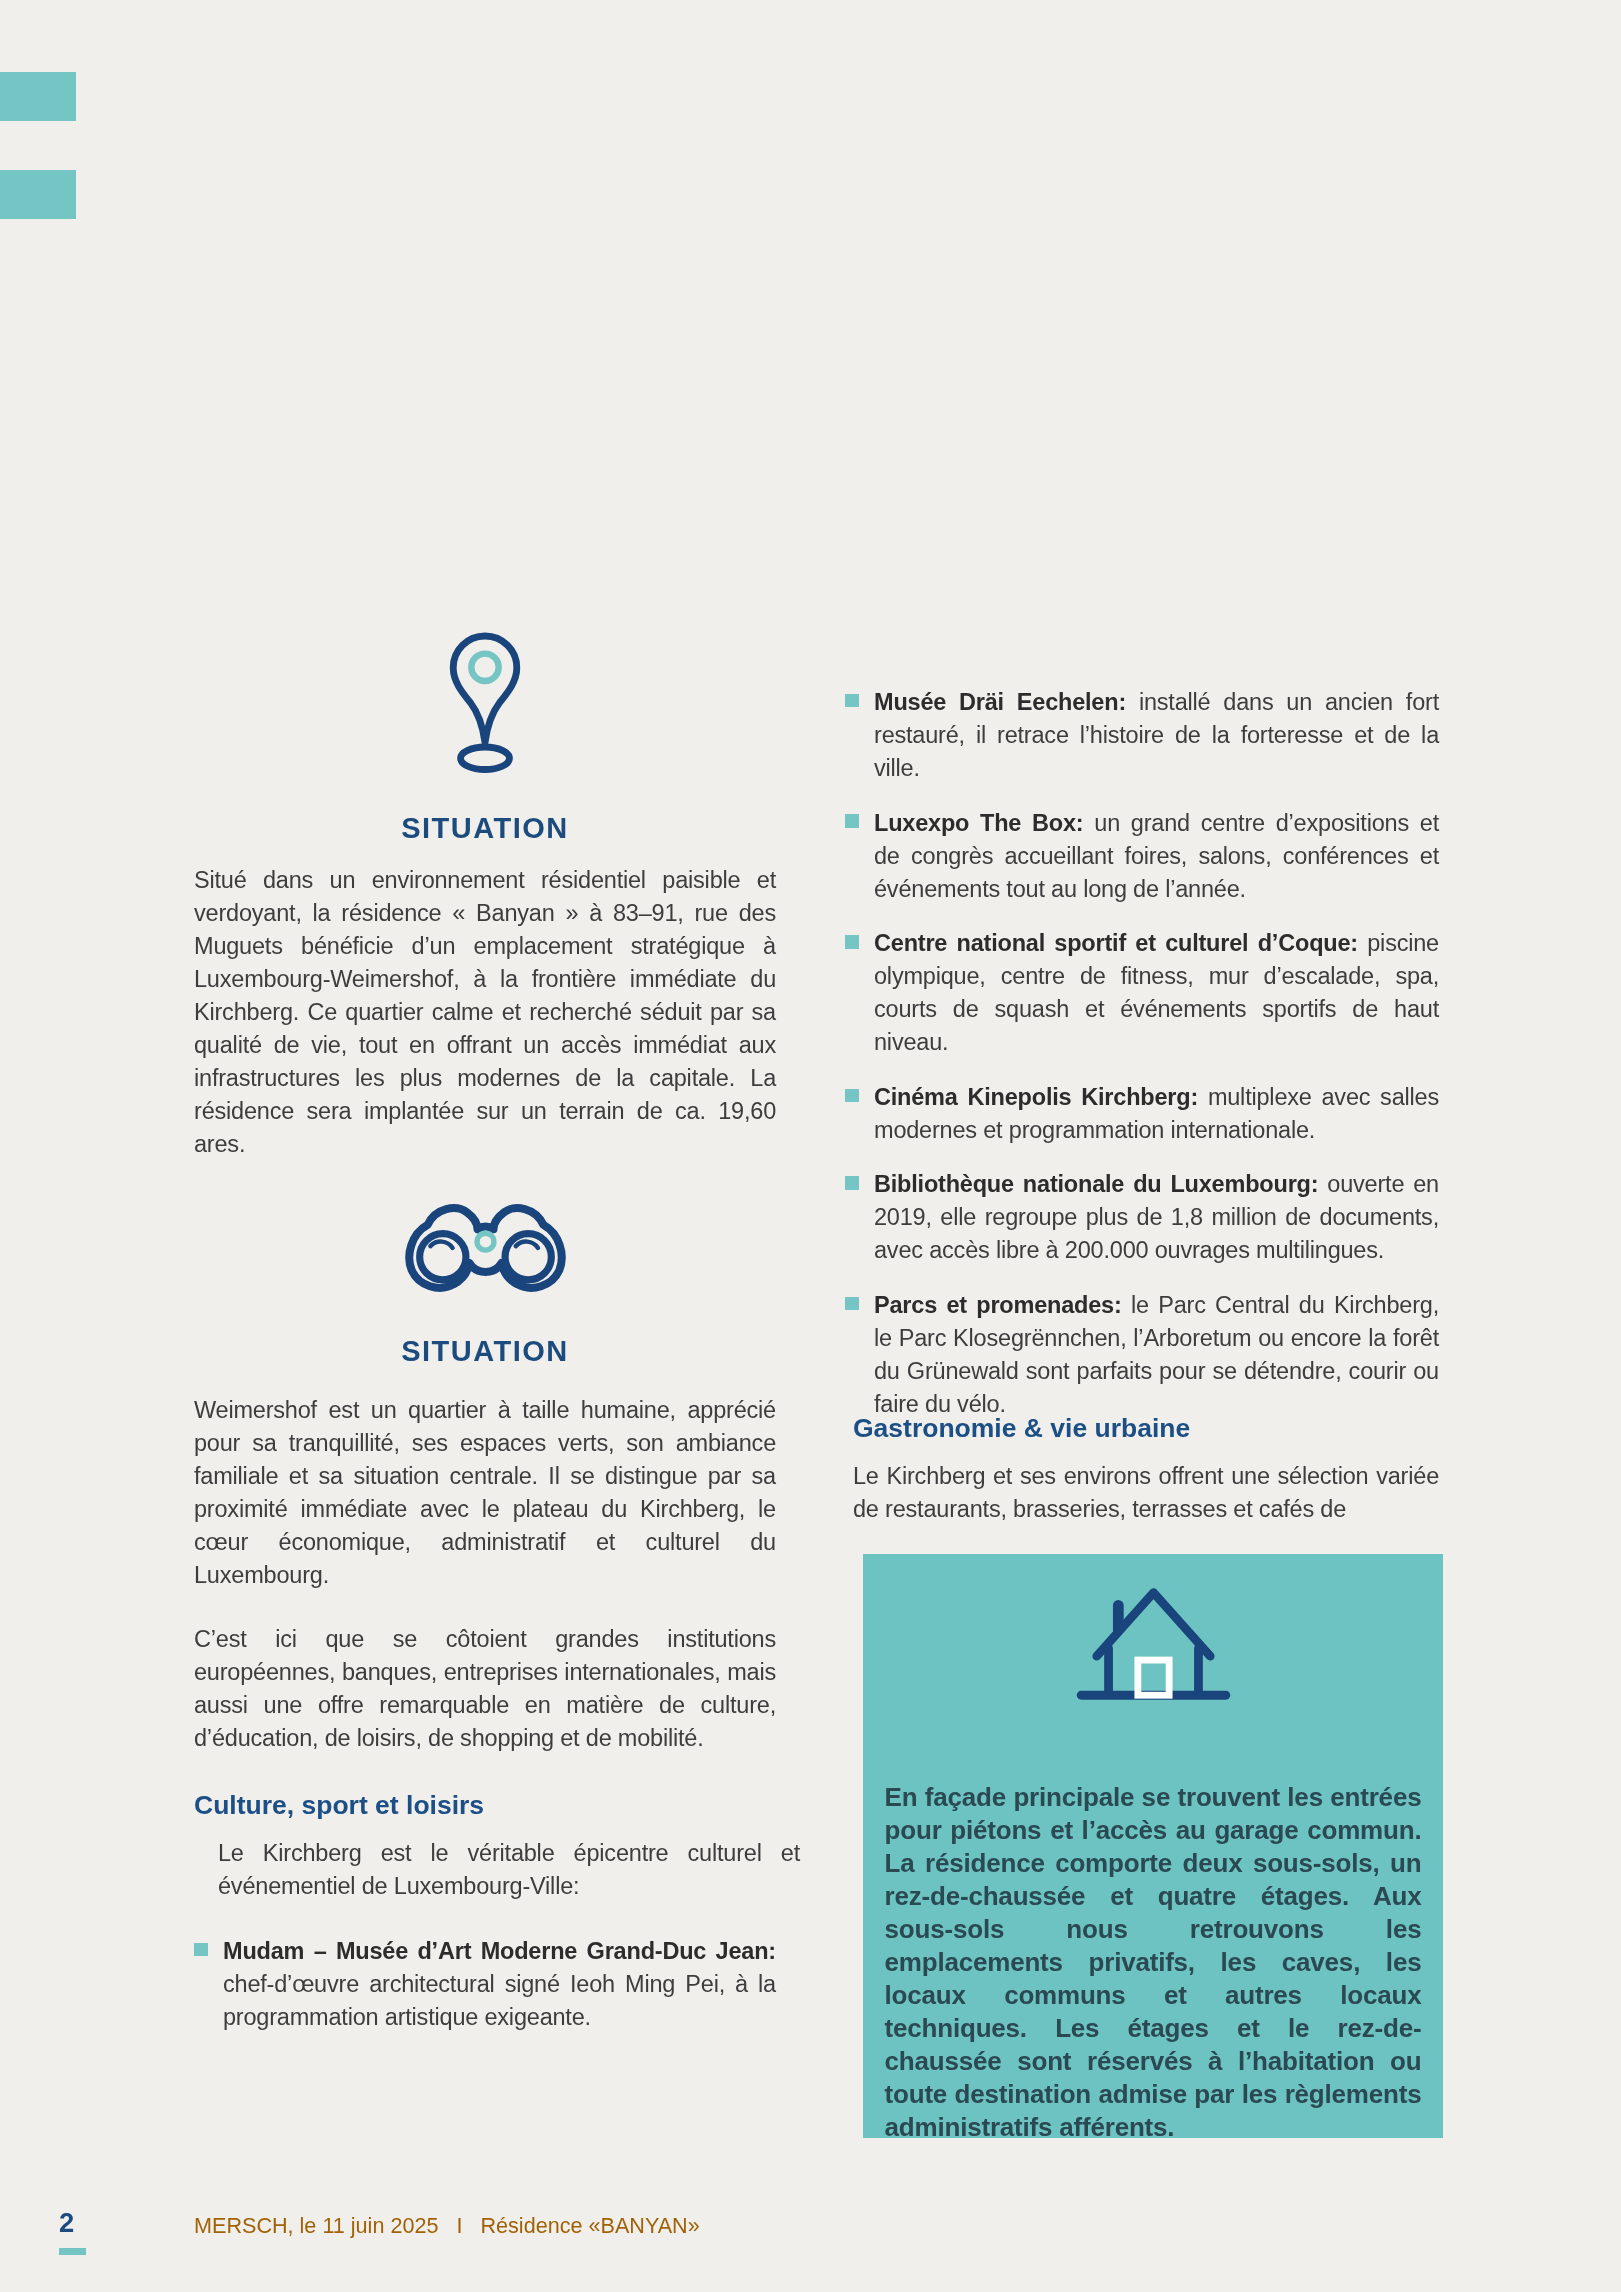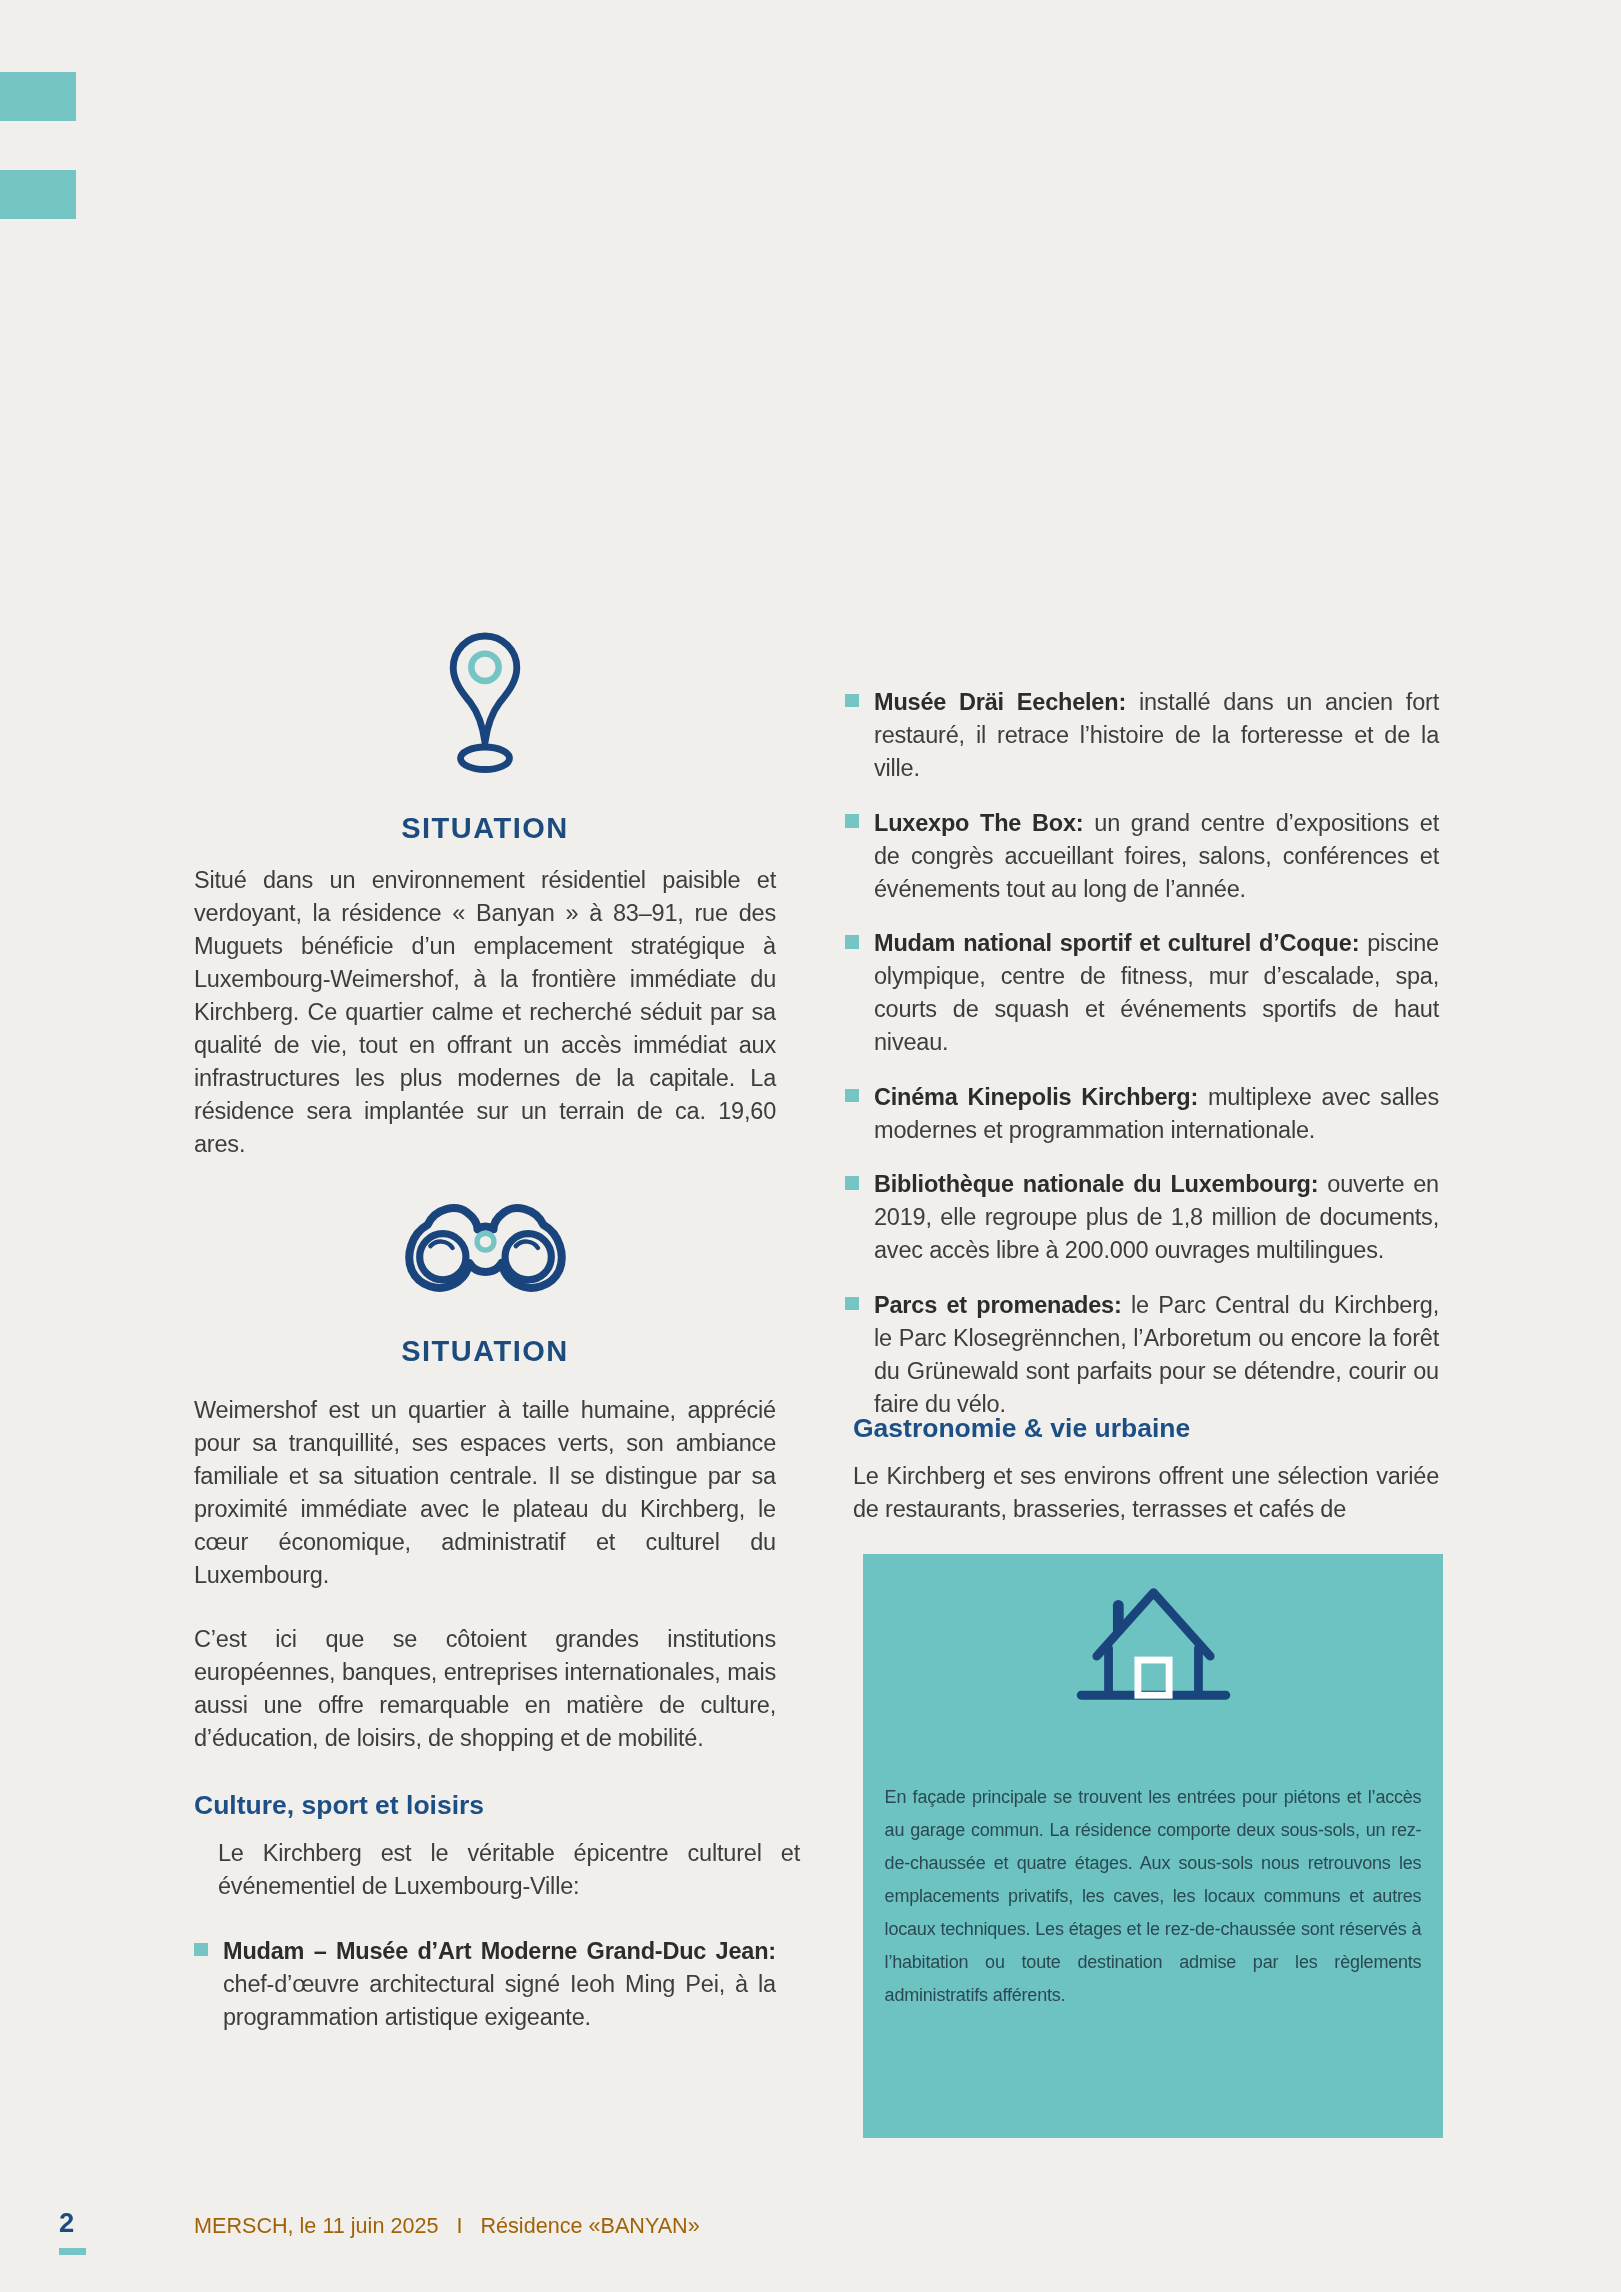--- a/index.html
+++ b/index.html
@@ -48,22 +48,22 @@
     position:absolute; left:863px; top:1554px; width:580px; height:584px;
     background:#6cc3c2;
   }
   .construction-h {
     position:absolute; top:173px; left:0; width:100%;
     font-size:31px; font-weight:bold; color:#ffffff;
     letter-spacing:1.5px; text-align:center;
   }
   .construction-body {
     position:absolute; top:227px; left:21.6px; right:21.6px;
-    font-size:18px; line-height:33px; color:#2b4952;
-    text-align:justify; letter-spacing:-0.2px;
+    font-size:26px; line-height:33px; color:#2b4952;
+    text-align:justify; letter-spacing:-0.2px;font-weight:bold;
   }
 
   .footer-num {
     font-size:27.4px; font-weight:bold; color:#1c4b7e;
   }
   .footer-bar { position:absolute; left:59px; top:2248px; width:26.5px; height:6.9px; background:#74c5c4; }
   .footer-text {
     font-size:21.6px; color:#a16207; white-space:pre; letter-spacing:0;
   }
   svg { display:block; }
@@ -121,21 +121,21 @@
     <li class="bullet">
       <span class="marker"></span>
       <b>Musée Dräi Eechelen:</b><span> installé dans un ancien fort restauré, il retrace l’histoire de la forteresse et de la ville.</span>
     </li>
     <li class="bullet">
       <span class="marker"></span>
       <b>Luxexpo The Box:</b><span> un grand centre d’expositions et de congrès accueillant foires, salons, conférences et événements tout au long de l’année.</span>
     </li>
     <li class="bullet">
       <span class="marker"></span>
-      <b>Mudam national sportif et culturel d’Coque:</b><span> piscine olympique, centre de fitness, mur d’escalade, spa, courts de squash et événements sportifs de haut niveau.</span>
+      <b>Centre national sportif et culturel d’Coque:</b><span> piscine olympique, centre de fitness, mur d’escalade, spa, courts de squash et événements sportifs de haut niveau.</span>
     </li>
     <li class="bullet">
       <span class="marker"></span>
       <b>Cinéma Kinepolis Kirchberg:</b><span> multiplexe avec salles modernes et programmation internationale.</span>
     </li>
     <li class="bullet">
       <span class="marker"></span>
       <b>Bibliothèque nationale du Luxembourg:</b><span> ouverte en 2019, elle regroupe plus de 1,8 million de documents, avec accès libre à 200.000 ouvrages multilingues.</span>
     </li>
     <li class="bullet">

